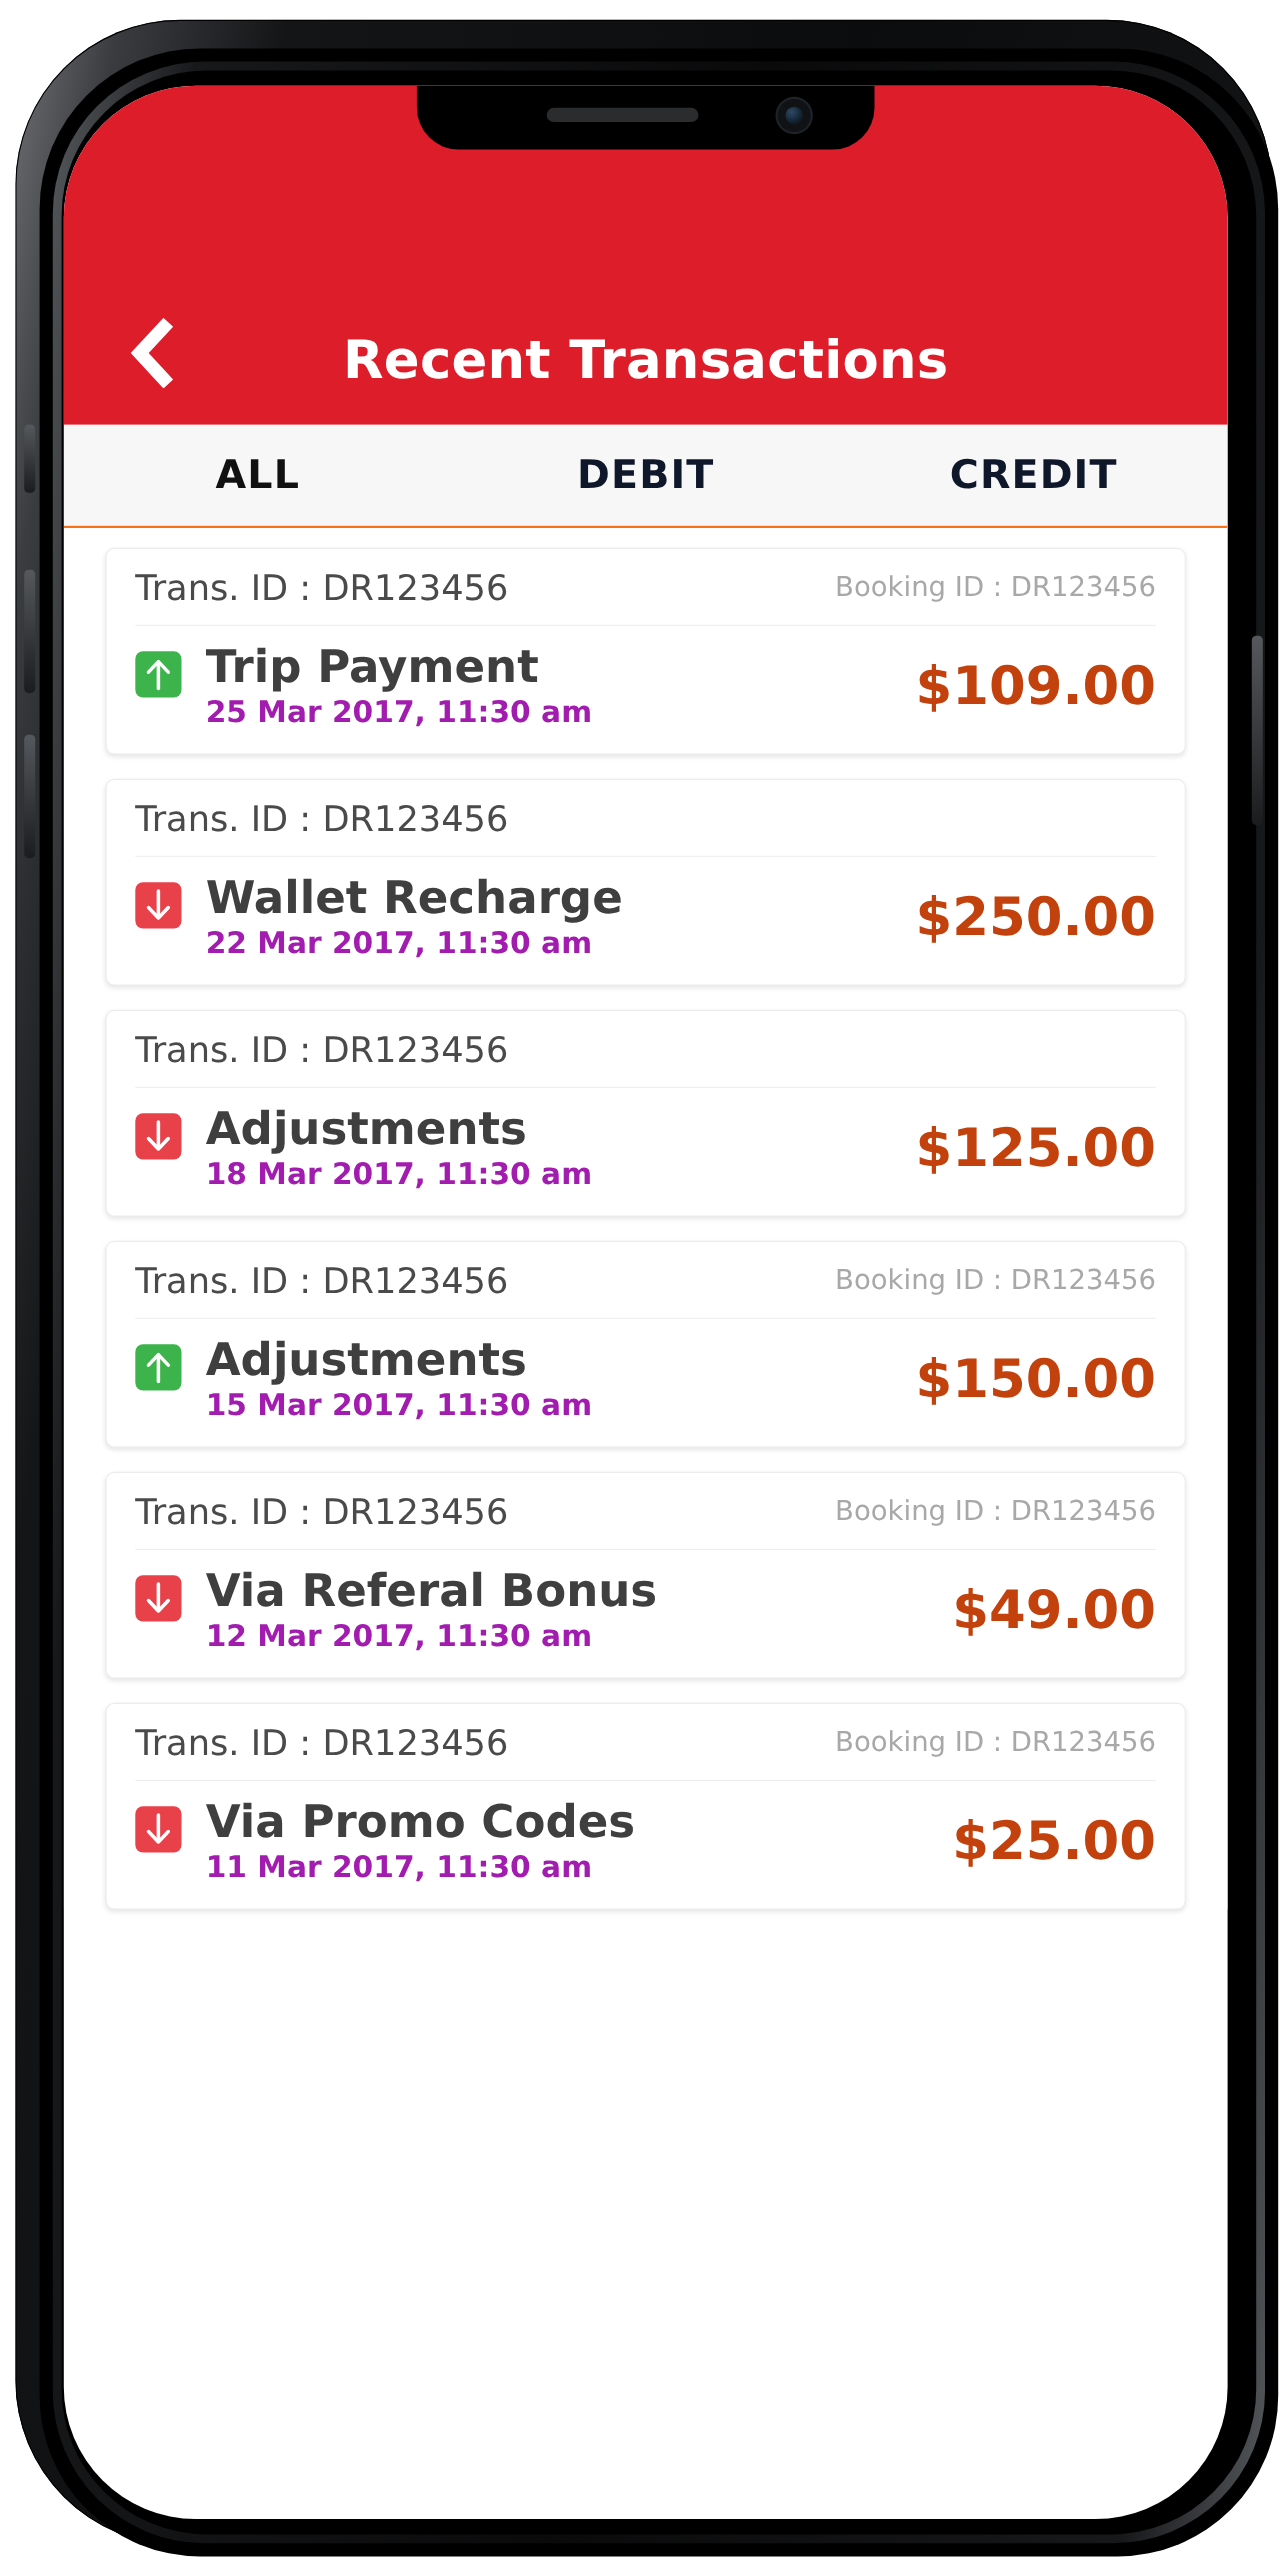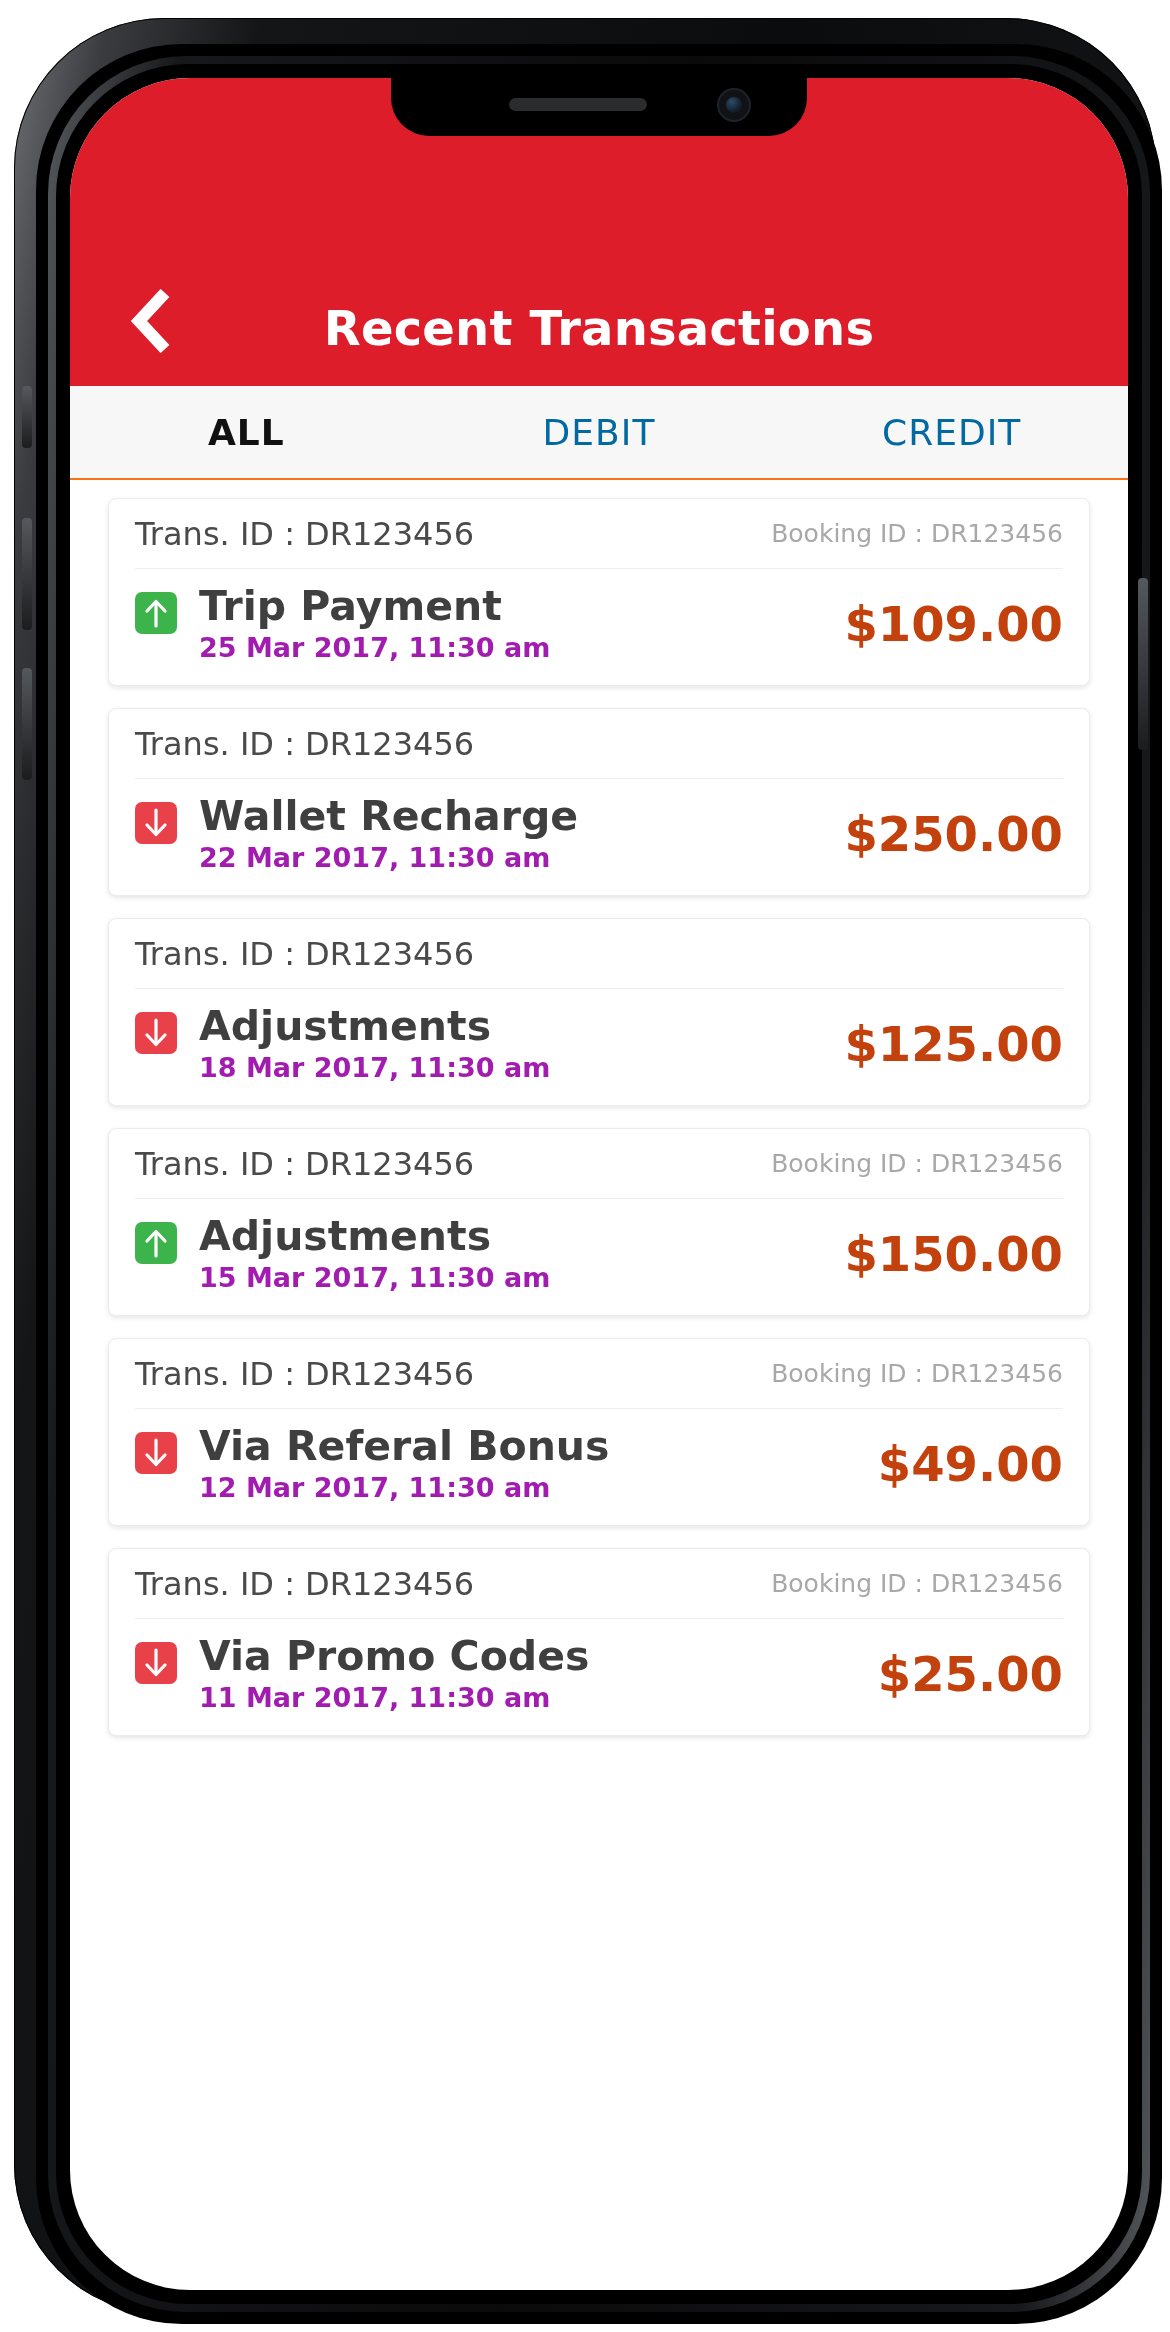--- a/index.html
+++ b/index.html
@@ -39,21 +39,21 @@
     position: absolute;
     left: 42px; top: 46px;
     width: 1086px; height: 2240px;
     border-radius: 132px;
     background: #000;
   }
 
   
   #screen {
     position: absolute;
-    left: 56px; top: 60px;
+    left: 44px; top: 60px;
     width: 1058px; height: 2212px;
     border-radius: 120px;
     background: #ffffff;
     overflow: hidden;
   }
 
   
   #notch {
     position: absolute;
     left: 50%; transform: translateX(-50%);
@@ -130,21 +130,21 @@
     border-bottom: 2px solid #f97316;
   }
   .tab {
     flex: 1;
     display: flex; align-items: center; justify-content: center;
     font-size: 36px;
     letter-spacing: 1px;
     cursor: pointer;
   }
   .tab.active { color: #111111; font-weight: bold; }
-  .tab.inactive { color: #0369a1; font-weight: normal; }
+  .tab.inactive { color: #0f172a; font-weight: bold; }
 
   
   #transaction-list {
     padding: 18px 0 0 0;
     background: #ffffff;
   }
   .txn-card {
     margin: 0 38px 22px 38px;
     background: #ffffff;
     border: 1px solid #ececed;

